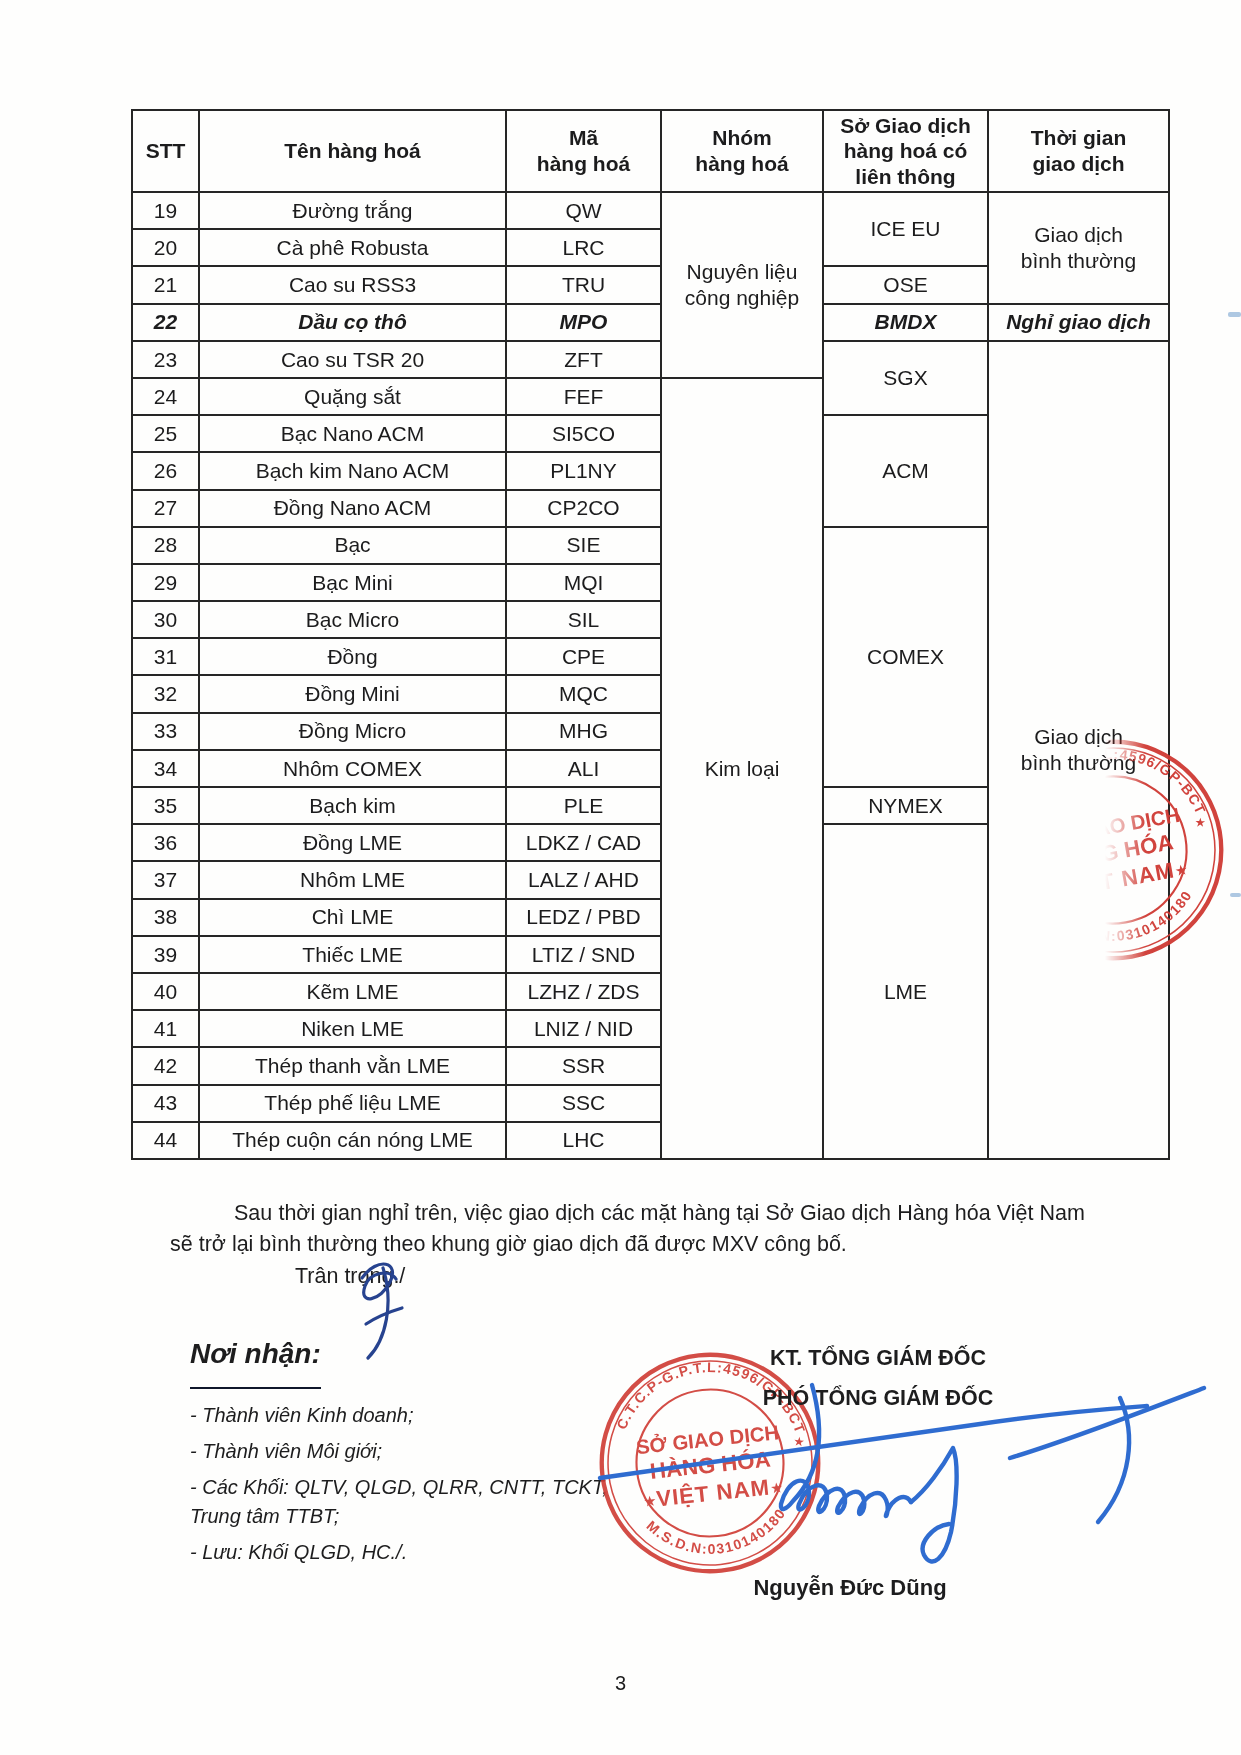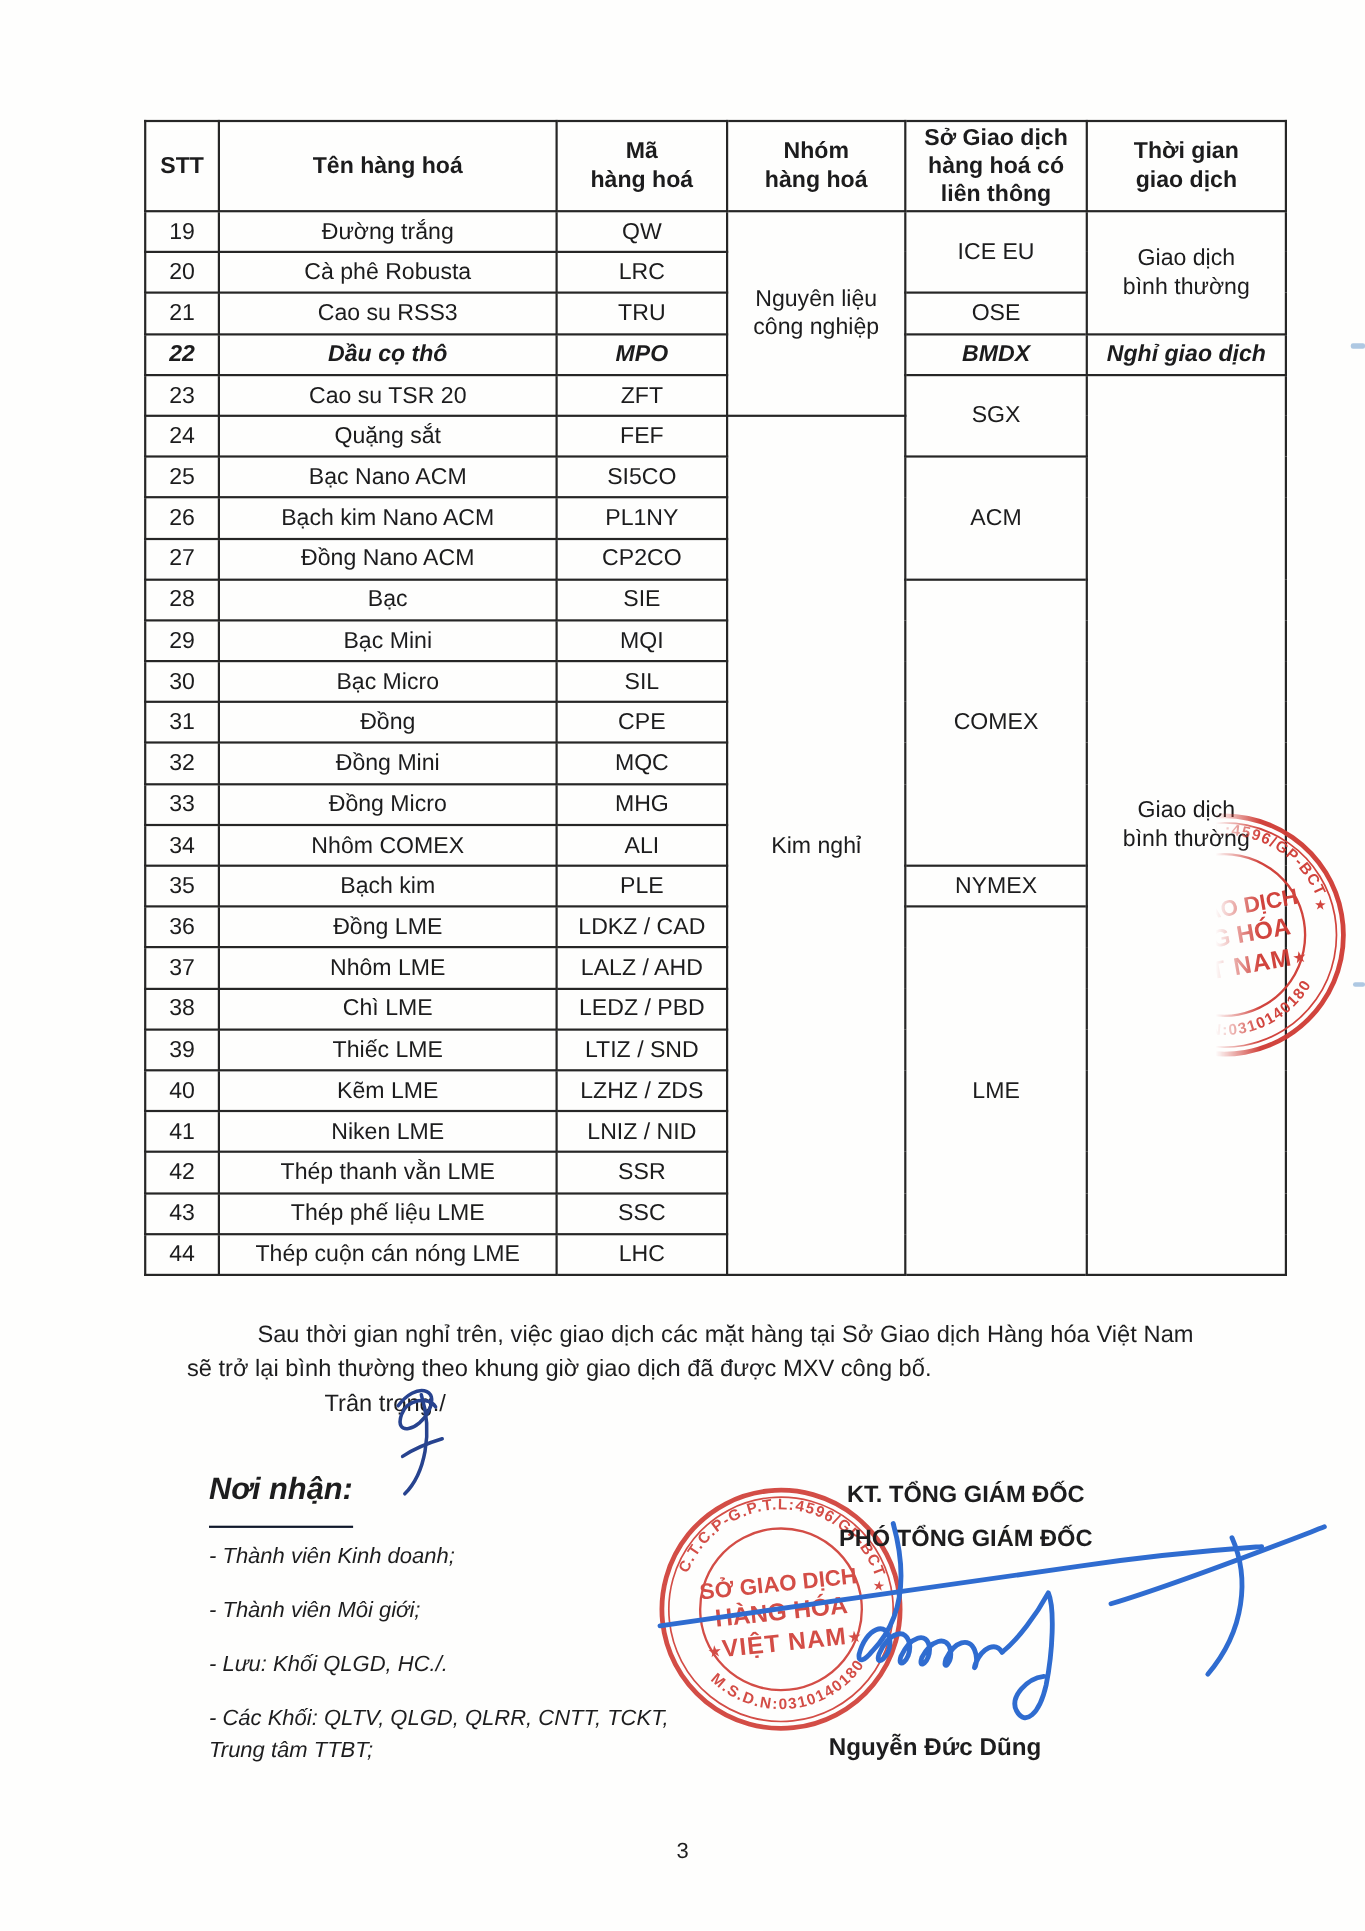--- a/index.html
+++ b/index.html
@@ -29,21 +29,21 @@
   .paragraph {
     position:absolute; left:170px; top:1198px; width:915px; z-index:2;
     font-size:21.5px; line-height:31px; text-align:justify; text-indent:64px;
   }
   .closing { position:absolute; left:248px; top:1264px; font-size:21.5px; z-index:2;margin-left:47px; }
   .recipients { position:absolute; left:190px; top:1338px; width:452px; z-index:2; }
   .recipients .rtitle {
     font-size:28px; font-weight:bold; font-style:italic; display:inline-block;
     border-bottom:2px solid #0f172a; padding-bottom:17px;
   }
-  .recipients .ritem { font-style:italic; font-size:20px; line-height:29px; margin-top:20px; }
+  .recipients .ritem { font-style:italic; font-size:20px; line-height:29px; margin-top:7px; }
   .recipients .ritem:first-of-type { margin-top:12px; }
   .sig-titles { position:absolute; left:688px; top:1346px; width:380px; text-align:center; z-index:4; }
   .sig-titles .t1, .sig-titles .t2 { font-size:21.5px; font-weight:bold; }
   .sig-titles .t2 { margin-top:15px; }
   .signer { position:absolute; left:700px; top:1575px; width:300px; text-align:center;
             font-size:22px; font-weight:bold; z-index:4; }
   .pagenum { position:absolute; left:0; top:1672px; width:1241px; text-align:center;
              font-size:20px; z-index:2; }
   
   .stamp { position:absolute; z-index:3; opacity:.9; }
@@ -129,21 +129,21 @@
         <td class="name">Cao su TSR 20</td>
         <td>ZFT</td>
         <td rowspan="2">SGX</td>
         <td rowspan="22">Giao dịch
 bình thường</td>
       </tr>
       <tr>
         <td>24</td>
         <td class="name">Quặng sắt</td>
         <td>FEF</td>
-        <td rowspan="21">Kim nghỉ</td>
+        <td rowspan="21">Kim loại</td>
       </tr>
       <tr>
         <td>25</td>
         <td class="name">Bạc Nano ACM</td>
         <td>SI5CO</td>
         <td rowspan="3">ACM</td>
       </tr>
       <tr>
         <td>26</td>
         <td class="name">Bạch kim Nano ACM</td>
@@ -253,22 +253,22 @@
       <path d="M 24 30 C 40 8, 62 14, 52 34 C 43 53, 20 58, 27 38 C 32 24, 52 21, 58 31"></path>
       <path d="M 45 20 C 56 55, 48 92, 30 110"></path>
       <path d="M 28 76 C 40 68, 54 63, 64 60"></path>
     </g>
   </svg>
 
   <div class="recipients">
     <span class="rtitle">Nơi nhận:</span>
     <div class="ritem">- Thành viên Kinh doanh;</div>
     <div class="ritem">- Thành viên Môi giới;</div>
+    <div class="ritem">- Các Khối: QLTV, QLGD, QLRR, CNTT, TCKT, Trung tâm TTBT;</div>
     <div class="ritem">- Lưu: Khối QLGD, HC./.</div>
-    <div class="ritem">- Các Khối: QLTV, QLGD, QLRR, CNTT, TCKT, Trung tâm TTBT;</div>
   </div>
 
   <div class="sig-titles">
     <div class="t1">KT. TỔNG GIÁM ĐỐC</div>
     <div class="t2">PHÓ TỔNG GIÁM ĐỐC</div>
   </div>
 
   <svg class="stamp stamp-main" viewBox="0 0 240 240" color="#cf3a33">
     <g fill="currentColor" stroke="currentColor" color="#cf3a33">
       <circle cx="120" cy="120" r="112" fill="none" stroke-width="4.5"></circle>

